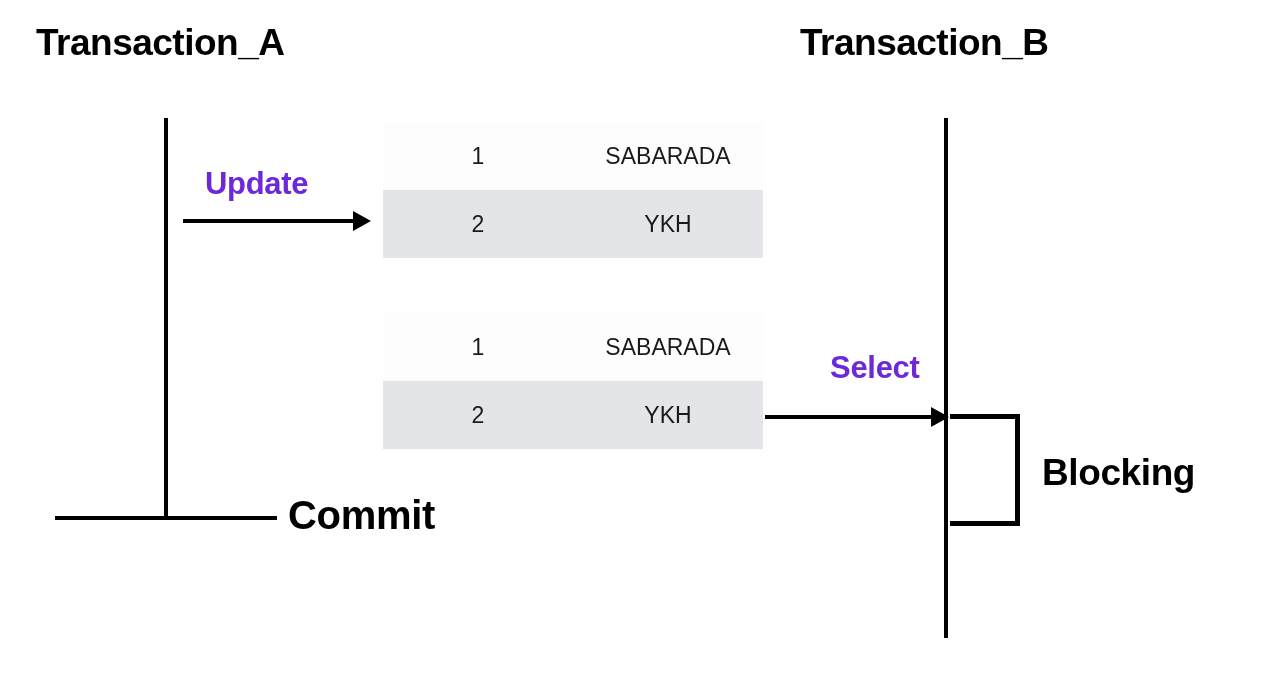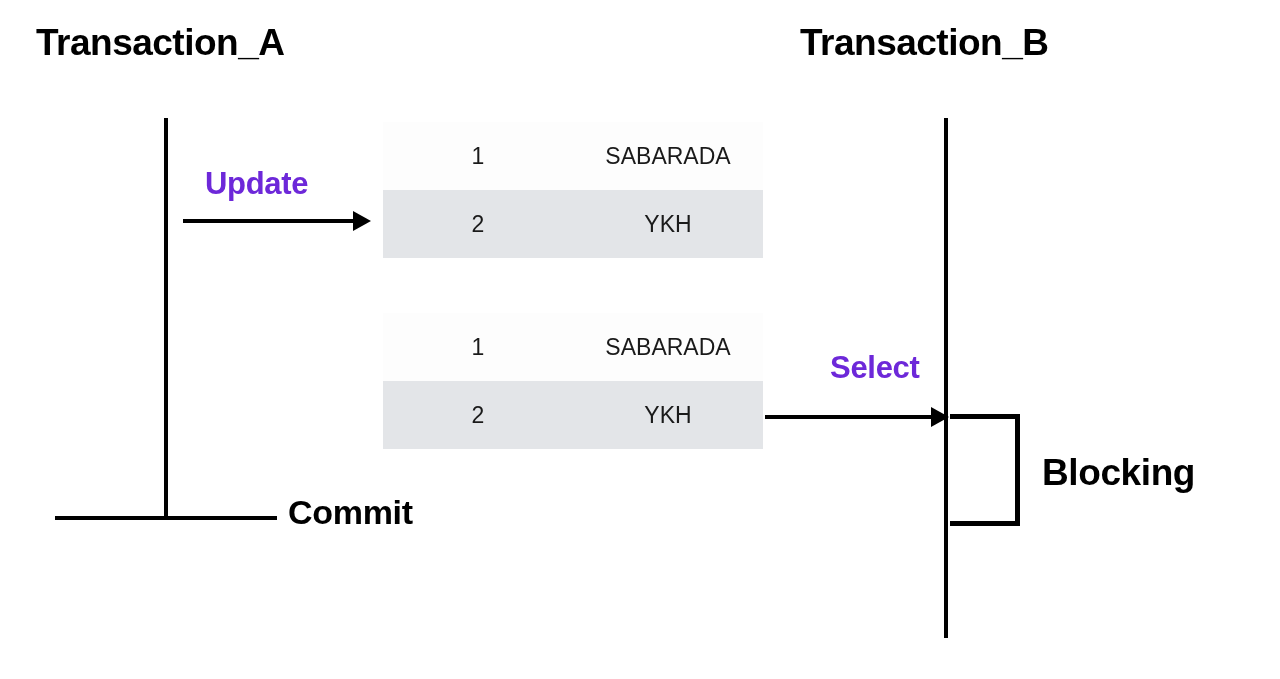--- a/index.html
+++ b/index.html
@@ -90,21 +90,21 @@
   #arrow-select-line { left: 765px; top: 415px; width: 168px; }
   #arrow-select-head { left: 931px; top: 407px; }
   #label-select      { left: 791px; top: 352px; margin-left: 39px; }
 
   
   #commit-line {
     left: 55px; top: 516px; width: 222px; height: 4px; background: #000000;
   }
   #label-commit {
     left: 288px; top: 495px;
-    font-weight: bold; font-size: 34px; color: #000000;
+    font-weight: bold; font-size: 40px; color: #000000;
     white-space: nowrap; line-height: 1; letter-spacing: -0.3px;
   }
 
   
   #blocking-bracket {
     left: 950px;
     top: 414px;
     width: 70px;
     height: 112px;
     border-top: 5px solid #000000;

